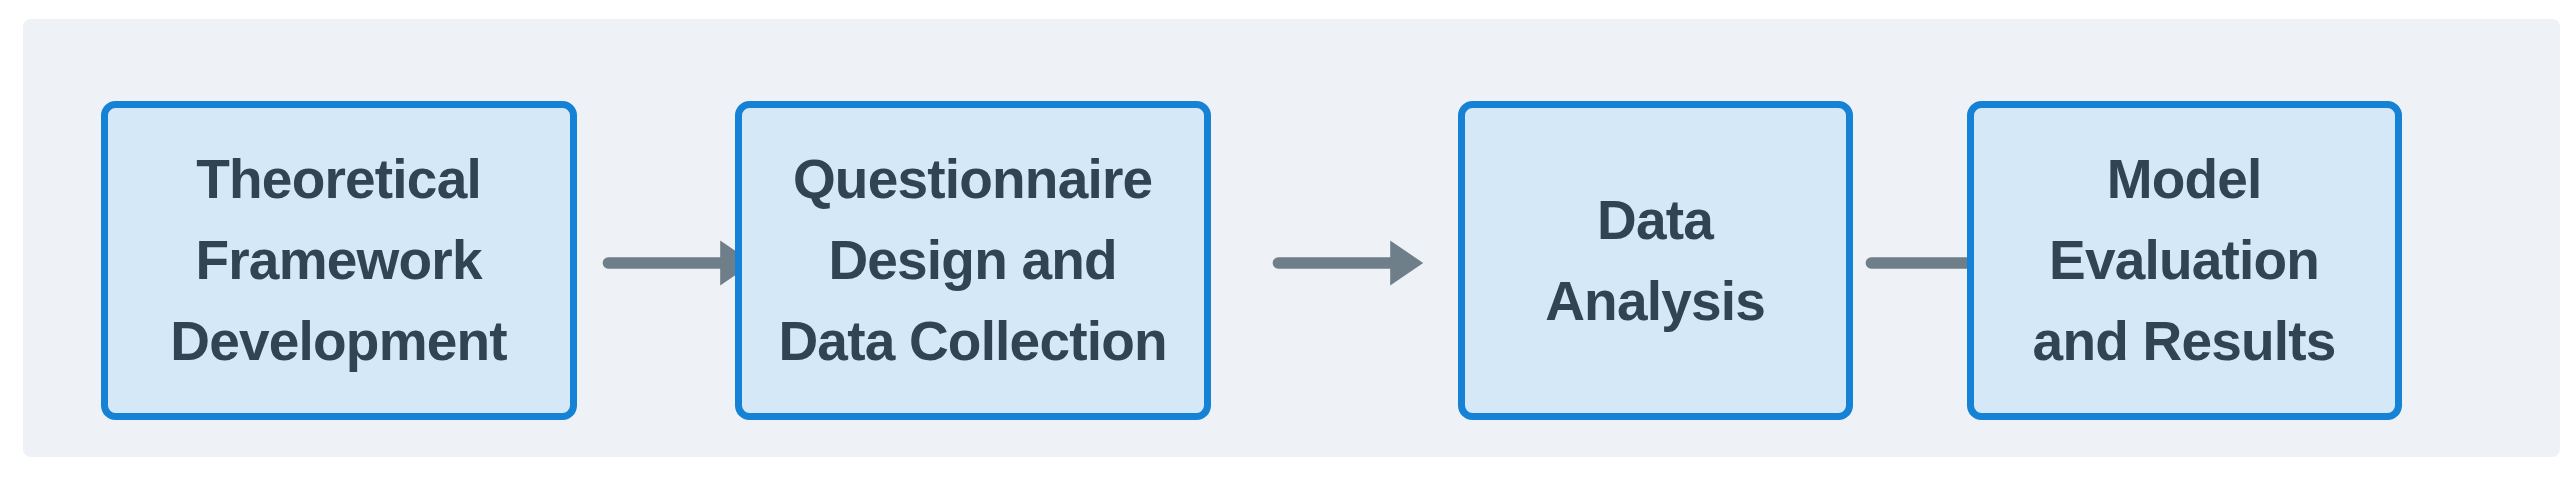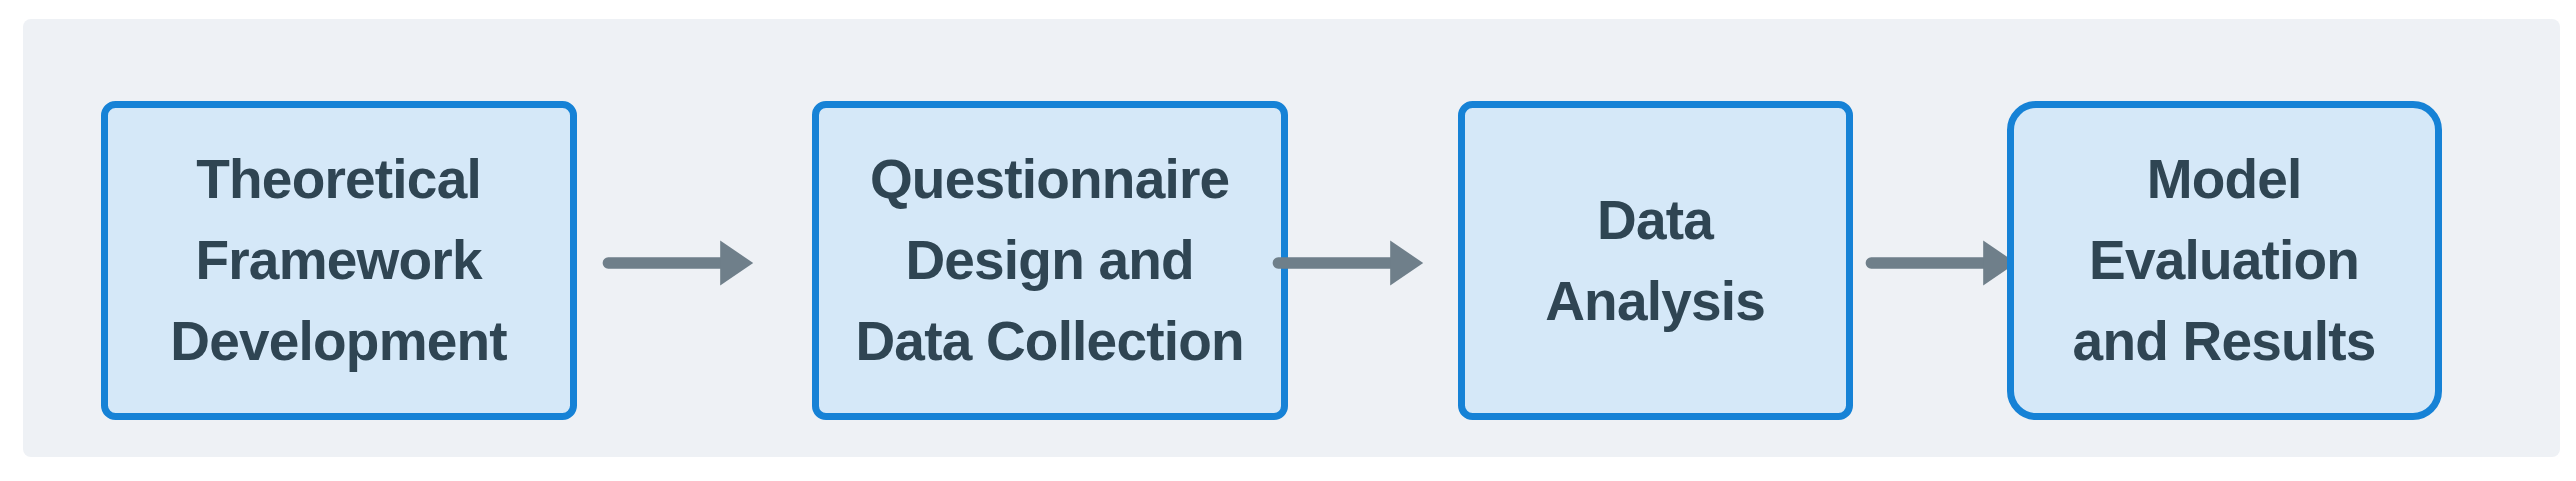--- a/index.html
+++ b/index.html
@@ -36,23 +36,23 @@
   }
   .node-label{
     white-space:pre-line;
     color:var(--text);
     font-size:55px;
     font-weight:bold;
     line-height:81px;
     letter-spacing:-0.8px;
   }
   .n1{left:78px;width:476px;}
-  .n2{left:789px;width:476px;border-radius:14px;}
+  .n2{left:712px;width:476px;}
   .n3{left:1420px;width:395px;margin-left:15px;}
-  .n4{left:1984px;width:435px;border-radius:29px;}
+  .n4{left:1944px;width:435px;}
   .arrow{
     position:absolute;top:215px;   
     width:153px;height:58px;
   }
   .a1{left:578px;}
   .a2{left:1248px;}
   .a3{left:1841px;}
 </style>
 </head>
 <body>

